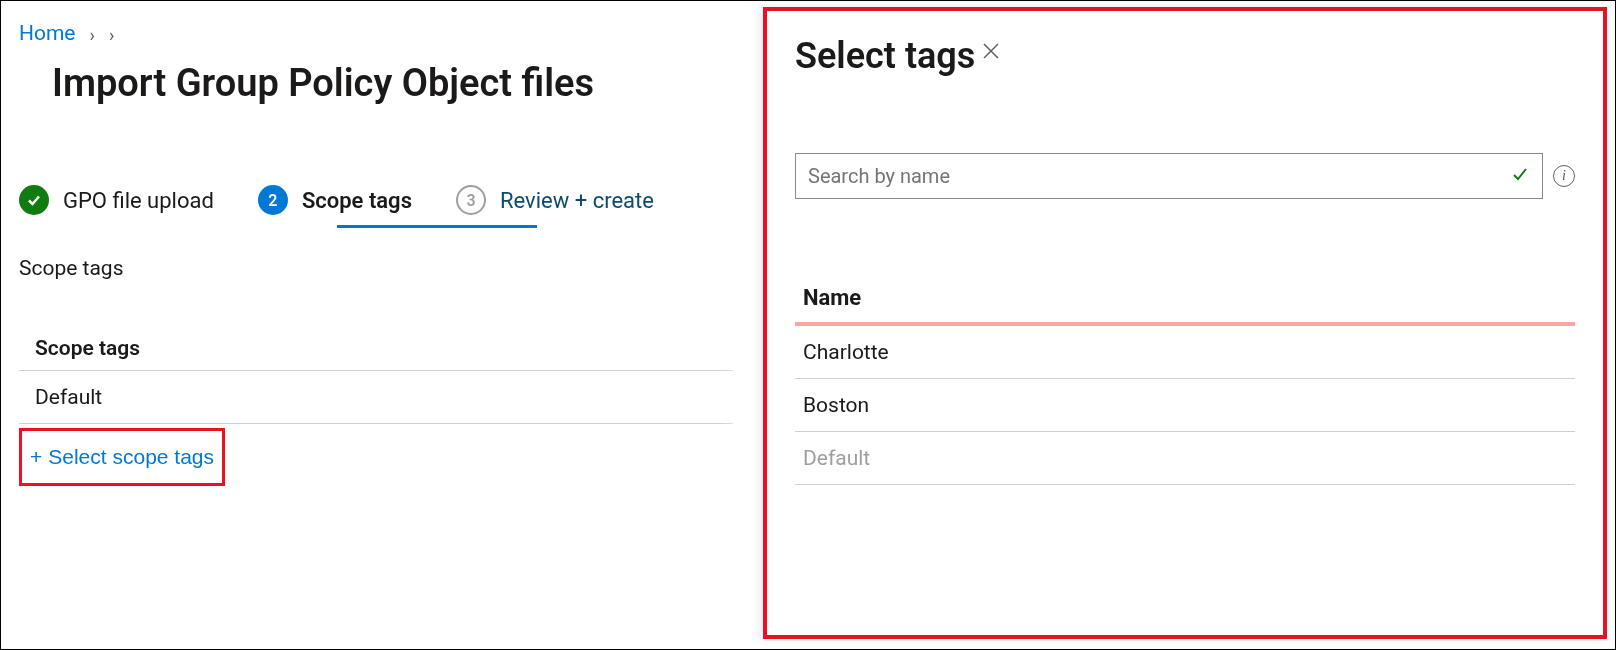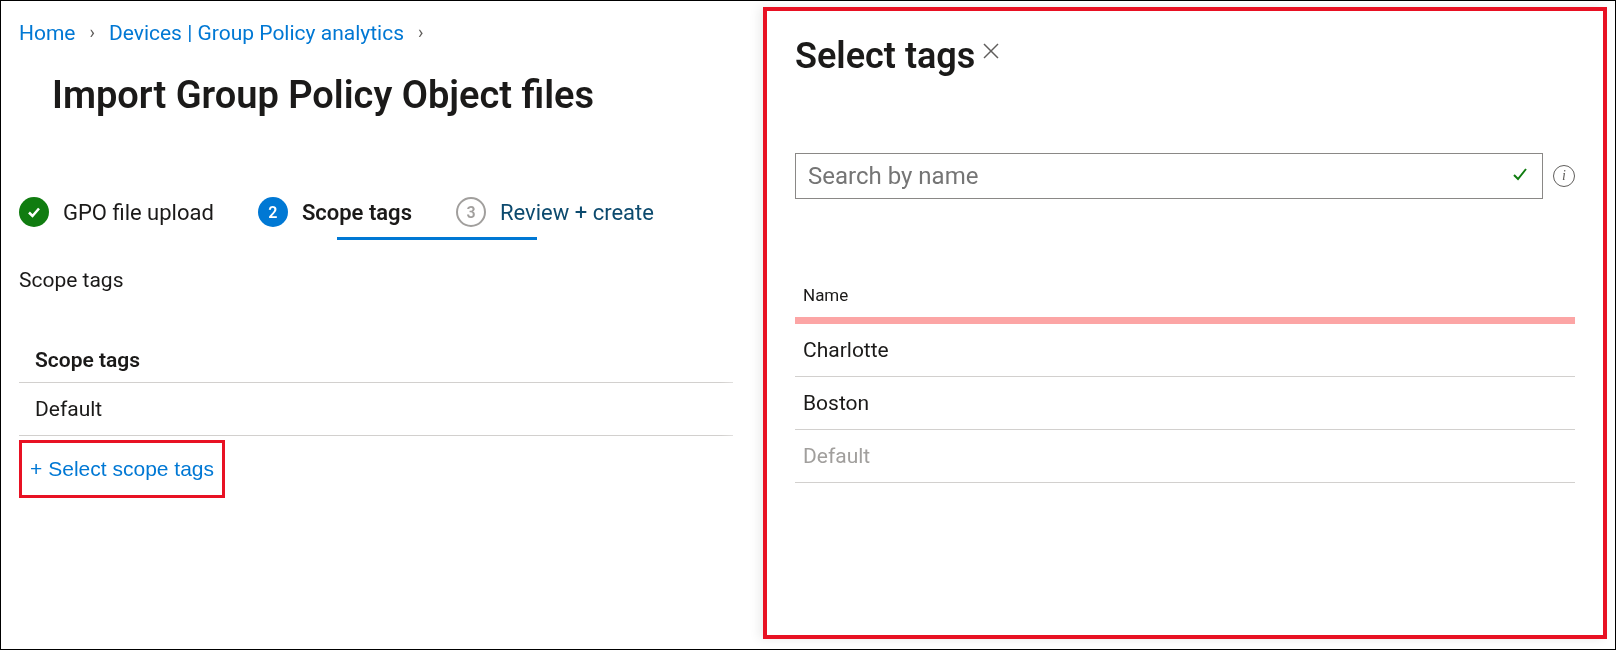--- a/index.html
+++ b/index.html
@@ -17,23 +17,23 @@
     position: absolute;
     left: 0; top: 0;
     width: 750px;
     height: 100%;
     padding: 20px 18px;
   }
   .breadcrumb {
     font-size: 21px;
     color: #605e5c;
     display: flex;
-    align-items: flex-start;
+    align-items: flex-end;
     gap: 14px;
-    margin-bottom: 28px;
+    margin-bottom: 16px;
   }
   .breadcrumb a { color: #0078d4; text-decoration: none; cursor: pointer; }
   .breadcrumb .chevron { color: #605e5c; font-size: 18px; }
   .page-title {
     font-size: 38px;
     font-weight: 600;
     margin-bottom: 80px;
     margin-left: 33px;
   }
   .wizard {
@@ -111,55 +111,54 @@
   .search-box {
     flex:1;
     display:flex; align-items:center;
     border:1px solid #8a8886;
     padding: 8px 12px;
     font-size:20px;
     height:46px;
   }
   .search-box input {
     border:none; outline:none; flex:1;
-    font-size:24px; color:#605e5c;
+    font-size:20px; color:#605e5c;
     font-family: inherit;
   }
   .search-box .check-icon svg { width:20px; height:20px; stroke:#107c10; stroke-width:2; fill:none; }
   .info-icon {
     width:22px; height:22px; border:1.5px solid #605e5c; border-radius:50%;
     display:flex; align-items:center; justify-content:center;
     font-size:14px; color:#605e5c; font-style: italic; font-family: serif;
     cursor:pointer;
   }
   .tag-list { margin-top: 74px; }
   .tag-list .col-head {
-    font-weight:400; font-size:17px; padding:12px 8px;
-    border-bottom:7px solid #fca5a5;
+    font-weight:700; font-size:22px; padding:12px 8px;
+    border-bottom:4px solid #fca5a5;
   }
   .tag-row {
     font-size:21px; padding:14px 8px;
     border-bottom:1px solid #d2d0ce;
     cursor:pointer;
   }
   .tag-row.disabled { color:#a19f9d; cursor:default; }
   .fade-edge {
     position:absolute; left:720px; top:0; width:36px; height:100%;
     background: linear-gradient(to right, rgba(255,255,255,0), #fff);
     pointer-events:none;
   }
 </style>
 </head>
 <body>
 
 <div class="left-pane">
   <nav class="breadcrumb">
     <a>Home</a>
     <span class="chevron">›</span>
-    <a>Devices | Group Policy analytics</a>
     <span class="chevron">›</span>
   </nav>
 
   <h1 class="page-title">Import Group Policy Object files</h1>
 
   <div class="wizard">
     <div class="step done">
       <span class="circle">
         <svg viewBox="0 0 16 16" fill="none" stroke="#fff" stroke-width="2.5">
             <polyline points="3,8.5 6.5,12 13,4.5"></polyline>

